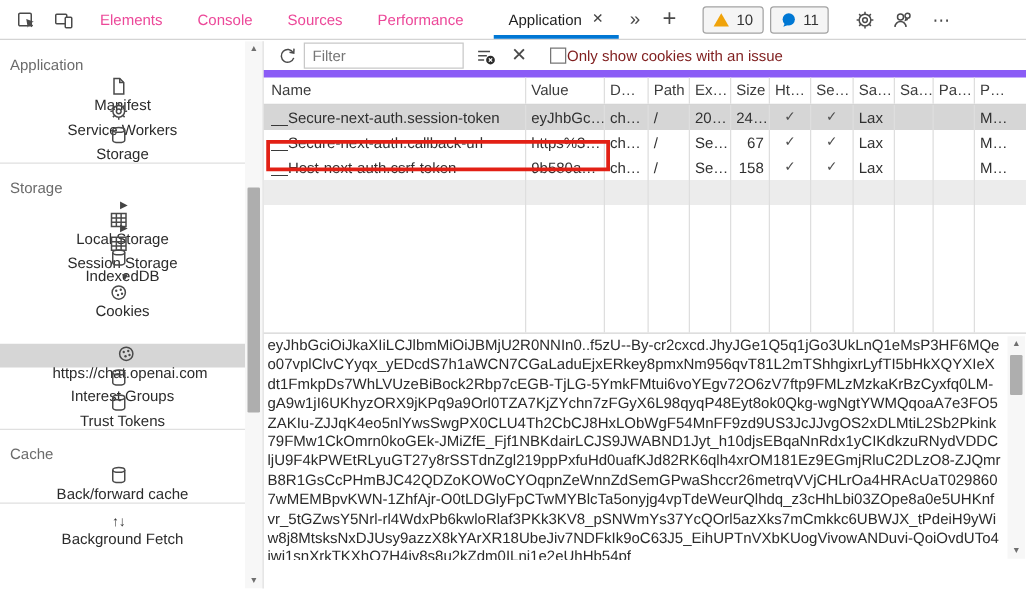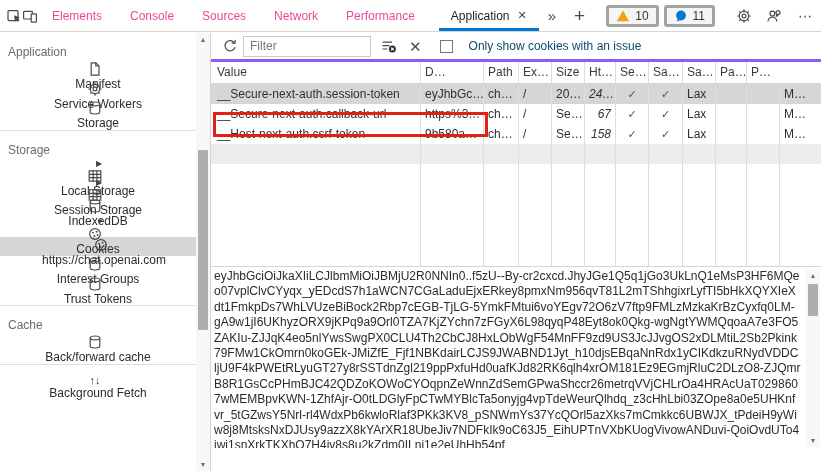--- a/index.html
+++ b/index.html
@@ -19,67 +19,67 @@
   .tb-iconbtn:first-child{margin-left:6px;}
   .tab{display:flex;align-items:center;padding:0 14px;color:#ec4899;cursor:pointer;white-space:nowrap;}
   .tab-active{display:flex;align-items:center;gap:8px;padding:0 12px;margin-left:10px;
     color:#1f1f1f;position:relative;cursor:pointer;}
   .tab-active::after{content:"";position:absolute;left:0;right:0;bottom:0;height:3px;background:#0077d4;}
   .tab-close{font-size:11px;color:#444;line-height:1;}
   .tb-glyph{display:flex;align-items:center;padding:0 9px;color:#4a4a4a;font-size:15px;cursor:pointer;}
   .tb-plus{font-size:19px;font-weight:400;}
   .badges{display:flex;align-items:center;gap:5px;margin-left:12px;}
   .badge{display:flex;align-items:center;gap:5px;height:22px;padding:0 7px;background:#f5f5f5;
-    border:3px solid #a3a3a3;border-radius:3px;color:#333;cursor:pointer;}
+    border:1px solid #a3a3a3;border-radius:3px;color:#333;cursor:pointer;}
   .tb-right{display:flex;align-items:center;margin-left:8px;}
   .dots{letter-spacing:1px;font-size:14px;}
 
   
   .sidebar{position:absolute;left:0;top:33px;width:211px;height:438px;background:#fff;
     border-right:1px solid #d4d4d4;overflow:hidden;}
   .side-content{position:absolute;left:0;top:0;width:196px;}
   .side-section{padding-top:9px;}
   .side-title{color:#6b6b6b;padding:3px 0 4px 8px;height:19px;}
   .side-item{display:flex;align-items:center;height:19.5px;cursor:pointer;color:#2b2b2b;white-space:nowrap;flex-direction:column;}
   .tree-arrow{width:14px;padding-left:5px;font-size:8px;color:#444;flex:none;}
   .side-item .igap{width:19px;flex:none;}
   .side-item .icon{width:16px;height:16px;flex:none;margin-right:6px;}
   .side-sub{padding-left:12px;}
-  .side-selected{background:#d6d6d6;}
+  .side-selected{background:#d6d6d6;margin-top:38px;}
   .side-divider{height:1px;background:#e0e0e0;margin:10px 0 0 0;}
   .updown{font-size:11px;color:#333;width:16px;text-align:center;margin-right:6px;flex:none;}
 
   
   .sb{position:absolute;width:14px;background:#f7f7f7;}
   .sb-arrow{position:absolute;left:0;width:14px;height:13px;color:#6f6f6f;font-size:7px;
     display:flex;align-items:center;justify-content:center;cursor:pointer;}
   .sb-thumb{position:absolute;left:2px;width:10px;background:#aeaeae;border-radius:1px;cursor:pointer;}
 
   
   .main{position:absolute;left:211px;top:33px;width:610px;height:438px;background:#fff;}
 
-  .cookie-toolbar{height:29px;border-bottom:3px solid #8b5cf6;display:flex;align-items:center;padding-left:11px;}
+  .cookie-toolbar{height:29px;border-bottom:6px solid #8b5cf6;display:flex;align-items:center;padding-left:11px;}
   .filter-input{margin-left:5px;width:128px;height:21px;border:1px solid #c8c8c8;padding:0 6px;
     font-family:"Liberation Sans",sans-serif;font-size:12px;color:#333;outline:none;}
   .filter-input::placeholder{color:#767676;}
   .ct-icon{margin-left:10px;cursor:pointer;}
   .ct-x{margin-left:12px;font-size:15px;color:#4a4a4a;cursor:pointer;line-height:1;}
   .checkbox{width:13px;height:13px;border:1px solid #767676;background:#fff;flex:none;cursor:pointer;}
   .cb-issues{margin-left:18px;}
-  .ct-label{margin-left:16px;color:#0c4a6e;}
+  .ct-label{margin-left:1px;color:#7f1d1d;}
 
   .cgrid{display:grid;grid-template-columns:209px 63px 35px 33px 33px 31px 33px 34px 33px 31px 33px 1fr;}
   .cell{border-left:1px solid #dedede;padding:0 4px;overflow:hidden;white-space:nowrap;}
   .cell:first-child{border-left:none;padding-left:6px;}
   .thead{height:22px;border-bottom:1px solid #d4d4d4;color:#3b3b3b;}
   .thead .cell{line-height:21px;}
   .trow{height:20px;}
   .trow .cell{line-height:21px;}
   .row-selected{background:#d6d6d6;}
-  .cell-num{text-align:right;font-style:italic;}
+  .cell-num{text-align:right;}
   .cell-check{text-align:center;color:#4f4f4f;font-size:11px;}
   .row-stripe{height:20px;background:#ececec;}
   .row-filler{height:102px;}
   .row-filler .cell,.row-stripe .cell{height:100%;}
   .red-box{position:absolute;left:2px;top:50px;width:275px;height:25px;border:3px solid #e22015;
     pointer-events:none;z-index:5;}
   .table-wrap{position:relative;}
 
   .cv-section{border-top:1px solid #d4d4d4;}
   .cv-head{height:20px;display:flex;align-items:center;padding-left:11px;}
@@ -170,23 +170,20 @@
         </span>
     </div>
     <div class="tab">
         <span>Elements</span>
       </div>
     <div class="tab">
         <span>Console</span>
       </div>
     <div class="tab">
         <span>Sources</span>
-      </div>
-    <div class="tab">
-        <span>Network</span>
       </div>
     <div class="tab">
         <span>Performance</span>
       </div>
     <div class="tab-active">
       <span>Application</span>
       <span class="tab-close">✕</span>
     </div>
     <div class="tb-glyph">
         <span>»</span>
@@ -393,20 +390,21 @@
             <use href="#icon-filter-clear"></use>
           </svg>
         </span>
       <span class="ct-x">✕</span>
       <span class="checkbox cb-issues"></span>
       <span class="ct-label">Only show cookies with an issue</span>
     </div>
 
     <div class="table-wrap">
       <div class="cgrid thead">
+        <div class="cell">Name</div>
         <div class="cell">Value</div>
         <div class="cell">D…</div>
         <div class="cell">Path</div>
         <div class="cell">Ex…</div>
         <div class="cell">Size</div>
         <div class="cell">Ht…</div>
         <div class="cell">Se…</div>
         <div class="cell">Sa…</div>
         <div class="cell">Sa…</div>
         <div class="cell">Pa…</div>

